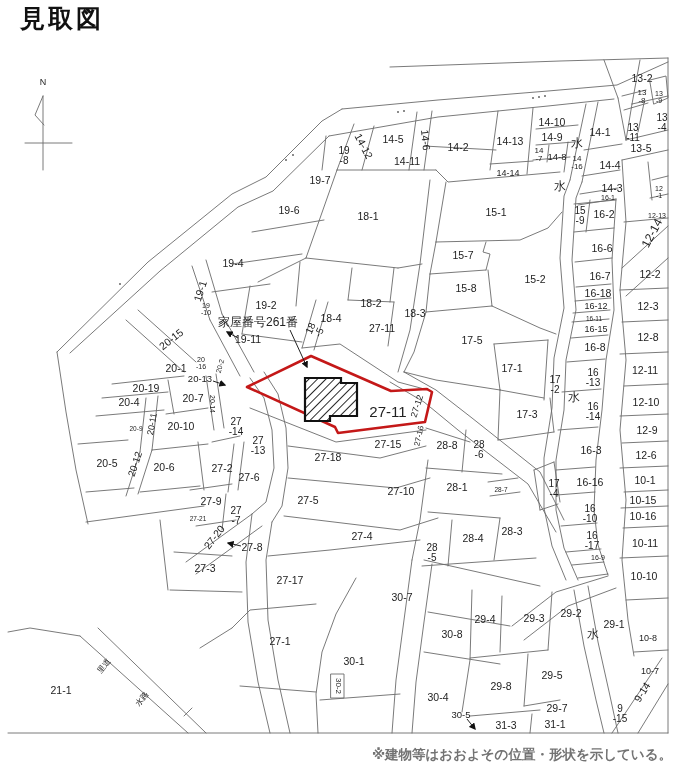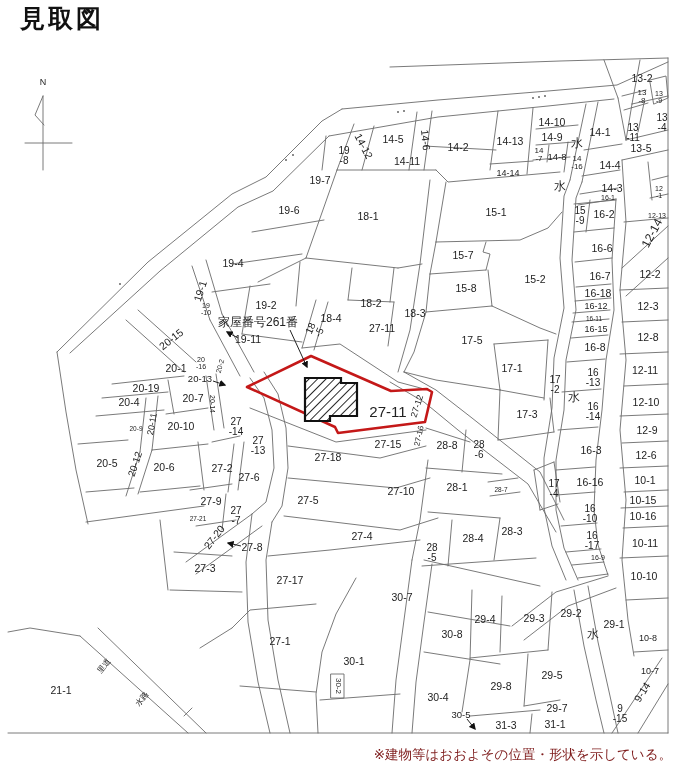--- a/index.html
+++ b/index.html
@@ -1,20 +1,20 @@
 <!DOCTYPE html>
 <html><head>
 <meta charset="utf-8">
 <style>
   html,body{margin:0;padding:0;background:#e8e8e8;}
   #page{position:relative;width:674px;height:779px;background:#ffffff;overflow:hidden;
         font-family:"Liberation Sans","DejaVu Sans",sans-serif;}
   #title{position:absolute;left:20px;top:2px;font-size:25px;font-weight:bold;
          letter-spacing:3px;color:#111;}
-  #note{position:absolute;right:2px;top:746px;font-size:13.5px;font-weight:normal;color:#7f1d1d;}
+  #note{position:absolute;right:2px;top:746px;font-size:13.5px;font-weight:bold;color:#737373;}
   svg{position:absolute;left:0;top:0;}
   .mapline{fill:none;stroke:#6b6b6b;stroke-width:0.9;stroke-linejoin:round;stroke-linecap:round;}
   .leader{fill:none;stroke:#222;stroke-width:1px;}
   #labels-layer text{fill:#222;font-family:"Liberation Sans","DejaVu Sans",sans-serif;}
 </style>
 </head>
 <body>
 
 <div id="page">
   <div id="title">見取図</div>

